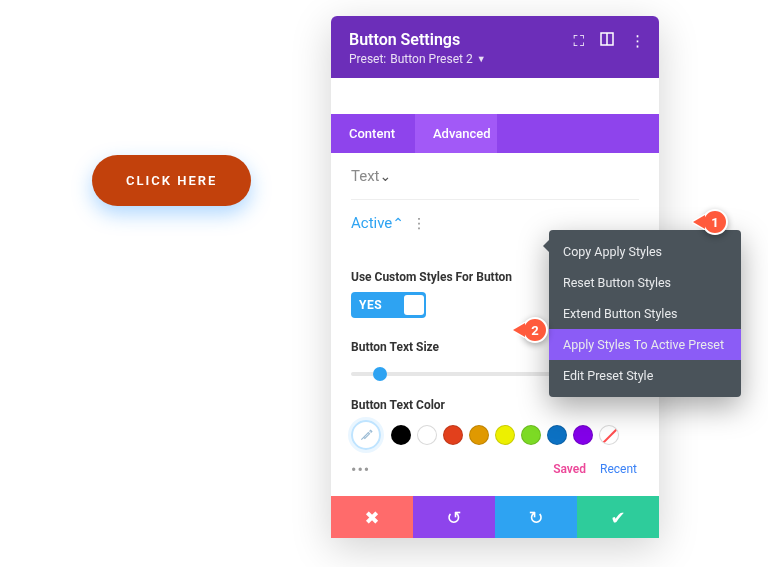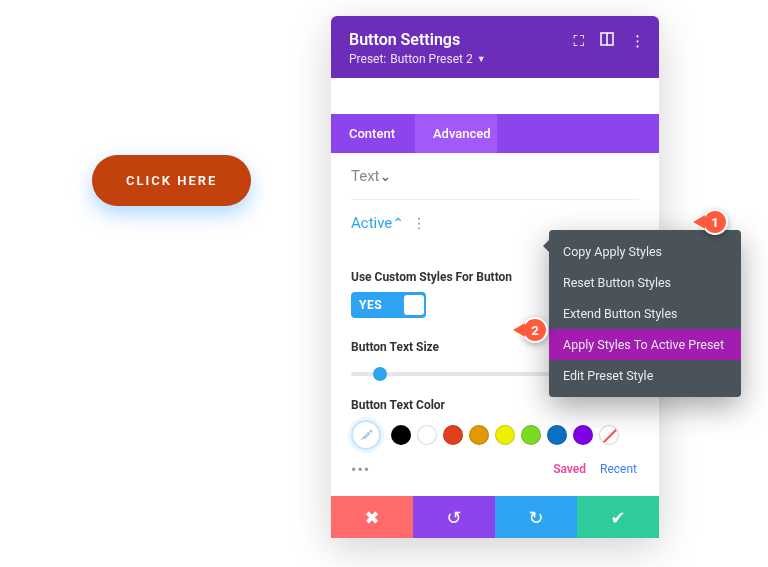--- a/index.html
+++ b/index.html
@@ -54,21 +54,21 @@
 
   .footer { display: flex; height: 42px; }
   .footer > div { flex: 1; display: flex; align-items: center; justify-content: center; color: #fff; font-size: 18px; cursor: pointer; }
   .footer .cancel { background: #ff6b6b; }
   .footer .undo { background: #8e44ec; }
   .footer .redo { background: #2ea3f2; }
   .footer .ok { background: #2ecc9b; }
 
   .context-menu { position: absolute; right: -82px; top: 214px; width: 192px; background: #4a535a; border-radius: 4px; box-shadow: 0 10px 30px rgba(0,0,0,.35); padding: 6px 0; z-index: 20; }
   .context-menu .item { color: #e8eaec; font-size: 12.5px; padding: 8px 14px; cursor: pointer; white-space: nowrap; }
-  .context-menu .item.active { background: #a21caf; }
+  .context-menu .item.active { background: #8b5cf6; }
   .context-menu::before { content: ""; position: absolute; left: -6px; top: 10px; width: 0; height: 0; border-top: 6px solid transparent; border-bottom: 6px solid transparent; border-right: 6px solid #4a535a; }
 
   .callout { position: absolute; width: 44px; height: 30px; display: flex; align-items: center; justify-content: flex-end; z-index: 30; }
   .callout .bubble { width: 26px; height: 26px; background: #ff5a3c; border: 2px solid #fff; border-radius: 50%; color: #fff; font-weight: 700; font-size: 13px; display: flex; align-items: center; justify-content: center; box-shadow: 0 2px 6px rgba(0,0,0,.3); }
   .callout .tail { width: 0; height: 0; border-top: 7px solid transparent; border-bottom: 7px solid transparent; border-right: 12px solid #ff5a3c; margin-right: -3px; filter: drop-shadow(-1px 0 0 #fff) drop-shadow(0 -1px 0 #fff) drop-shadow(0 1px 0 #fff); }
   .callout.c1 { left: 684px; top: 207px; }
   .callout.c2 { left: 504px; top: 315px; }
 </style>
 </head>
 <body>

